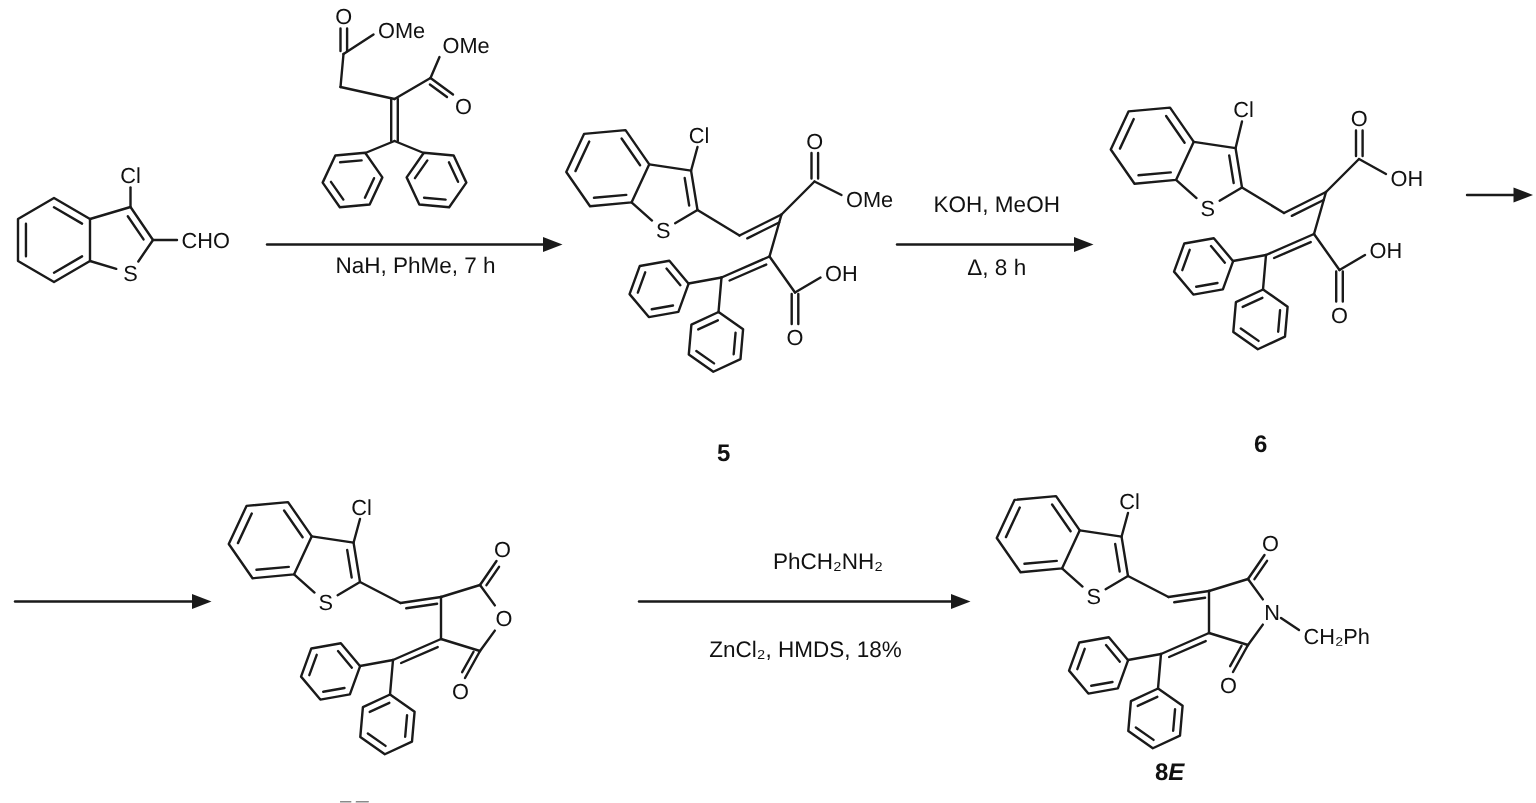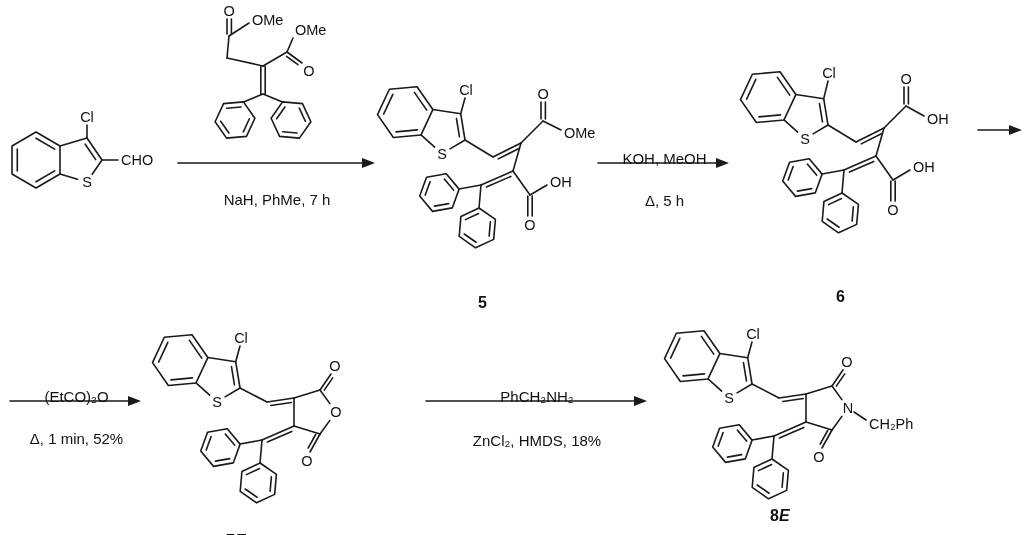--- a/index.html
+++ b/index.html
@@ -2,21 +2,21 @@
 <html><head>
 <meta charset="utf-8">
 <style>
   html,body{margin:0;padding:0;background:#fff;}
   .canvas{position:relative;width:1024px;height:535px;background:#ffffff;overflow:hidden;
           font-family:"Liberation Sans","DejaVu Sans",sans-serif;color:#111;}
   svg.struct,svg.arrow{position:absolute;overflow:visible;}
   .bond{stroke:#1a1a1a;stroke-width:1.6;fill:none;stroke-linecap:round;stroke-linejoin:round;}
   .ahead{fill:#1a1a1a;stroke:none;}
   text.atom{font-family:"Liberation Sans","DejaVu Sans",sans-serif;font-size:14.5px;fill:#111;}
-  .cond{position:absolute;font-size:15px;text-align:center;color:#111;line-height:1.1;margin-top:22px;}
+  .cond{position:absolute;font-size:15px;text-align:center;color:#111;line-height:1.1;}
   .clabel{position:absolute;font-size:16px;font-weight:bold;color:#111;}
   .clabel .suffix{font-style:italic;}
 </style>
 </head>
 <body>
 
 <div class="canvas">
 
   <svg width="0" height="0" style="position:absolute">
     <defs>
@@ -97,21 +97,21 @@
     <text class="atom" x="190" y="107" dy="0.36em" text-anchor="start">OH</text>
     <text class="atom" x="170" y="150" dy="0.36em" text-anchor="middle">O</text>
   </svg>
   <div class="clabel" style="left:478px;top:294px"><span>5</span><span class="suffix"></span></div>
 
   <svg class="arrow" style="left:596px;top:152px" width="137" height="22">
     <path class="bond" d="M2,11 L120,11"></path>
       <path class="ahead" d="M120,6 L133,11 L120,16 Z"></path>
   </svg>
   <div class="cond" style="left:596px;top:129px;width:137px">KOH, MeOH</div>
-  <div class="cond" style="left:596px;top:171px;width:137px">Δ, 5 h</div>
+  <div class="cond" style="left:596px;top:171px;width:137px">Δ, 8 h</div>
 
   <svg class="struct" style="left:720px;top:50px" width="250" height="260">
     <use href="#btp" transform="translate(108,75) rotate(25)"></use>
     <use href="#phenyl" transform="translate(82.4,127.6) rotate(80)"></use>
     <use href="#phenyl" transform="translate(120.3,162.9) rotate(5)"></use>
     <g class="bond">
       <path d="M103.7,48.8 L108,31"></path>
       <path d="M108,75 L136,92"></path>
       <path d="M136,92 L164,78 M141.2,93.9 L162.4,83.3"></path>
       <path d="M164,78 L186,56"></path>
@@ -136,22 +136,20 @@
 
   <svg class="arrow" style="left:976px;top:119px" width="48" height="22">
     <path class="bond" d="M2,11 L33,11"></path>
       <path class="ahead" d="M33,6 L46,11 L33,16 Z"></path>
   </svg>
 
   <svg class="arrow" style="left:8px;top:390px" width="137" height="22">
     <path class="bond" d="M2,11 L120,11"></path>
       <path class="ahead" d="M120,6 L133,11 L120,16 Z"></path>
   </svg>
-  <div class="cond" style="left:8px;top:367px;width:137px">(EtCO)₂O</div>
-  <div class="cond" style="left:8px;top:409px;width:137px">Δ, 1 min, 52%</div>
 
   <svg class="struct" style="left:140px;top:318px" width="235" height="210">
     <use href="#btp" transform="translate(100,70) rotate(25)"></use>
     <use href="#phenyl" transform="translate(80.4,129.6) rotate(80)"></use>
     <use href="#phenyl" transform="translate(118.3,164.9) rotate(5)"></use>
     <g class="bond">
       <path d="M95.7,43.8 L100,28"></path>
       <path d="M100,70 L127,84"></path>
       <path d="M127,84 L154,80 M130.8,87.5 L151.4,84.5"></path>
       <path d="M154,80 L180,72"></path>
@@ -170,22 +168,22 @@
     <text class="atom" x="195" y="48" dy="0.36em" text-anchor="middle">O</text>
     <text class="atom" x="196" y="94" dy="0.36em" text-anchor="middle">O</text>
     <text class="atom" x="167" y="143" dy="0.36em" text-anchor="middle">O</text>
   </svg>
   <div class="clabel" style="left:226px;top:532px"><span>7</span><span class="suffix">E</span></div>
 
   <svg class="arrow" style="left:424px;top:390px" width="226" height="22">
     <path class="bond" d="M2,11 L210,11"></path>
       <path class="ahead" d="M210,6 L223,11 L210,16 Z"></path>
   </svg>
-  <div class="cond" style="left:424px;top:367px;width:226px">PhCH₂NH₂</div>
-  <div class="cond" style="left:424px;top:411px;width:226px">ZnCl₂, HMDS, 18%</div>
+  <div class="cond" style="left:439px;top:367px;width:226px">PhCH₂NH₂</div>
+  <div class="cond" style="left:424px;top:426px;width:226px">ZnCl₂, HMDS, 18%</div>
 
   <svg class="struct" style="left:640px;top:312px" width="330" height="215">
     <use href="#btp" transform="translate(112,72) rotate(25)"></use>
     <use href="#phenyl" transform="translate(92.4,131.6) rotate(80)"></use>
     <use href="#phenyl" transform="translate(130.3,166.9) rotate(5)"></use>
     <g class="bond">
       <path d="M107.7,45.8 L112,30"></path>
       <path d="M112,72 L139,86"></path>
       <path d="M139,86 L166,82 M142.8,89.5 L163.4,86.5"></path>
       <path d="M166,82 L192,74"></path>

